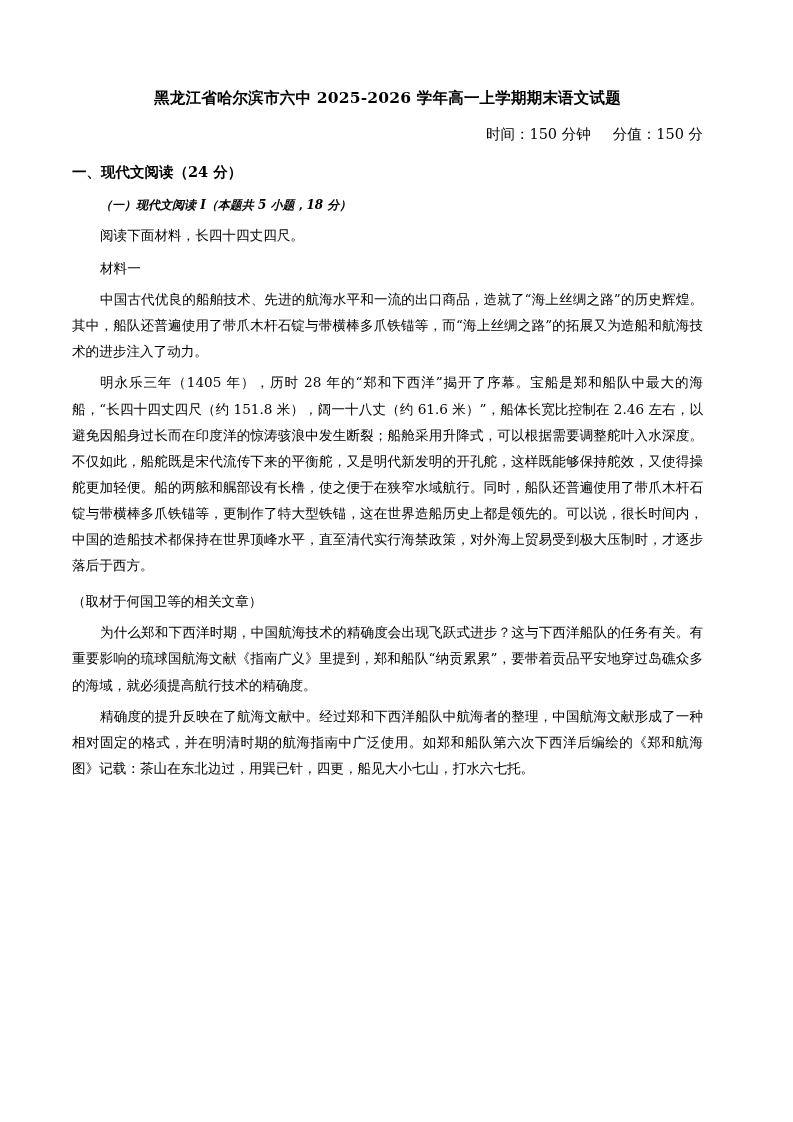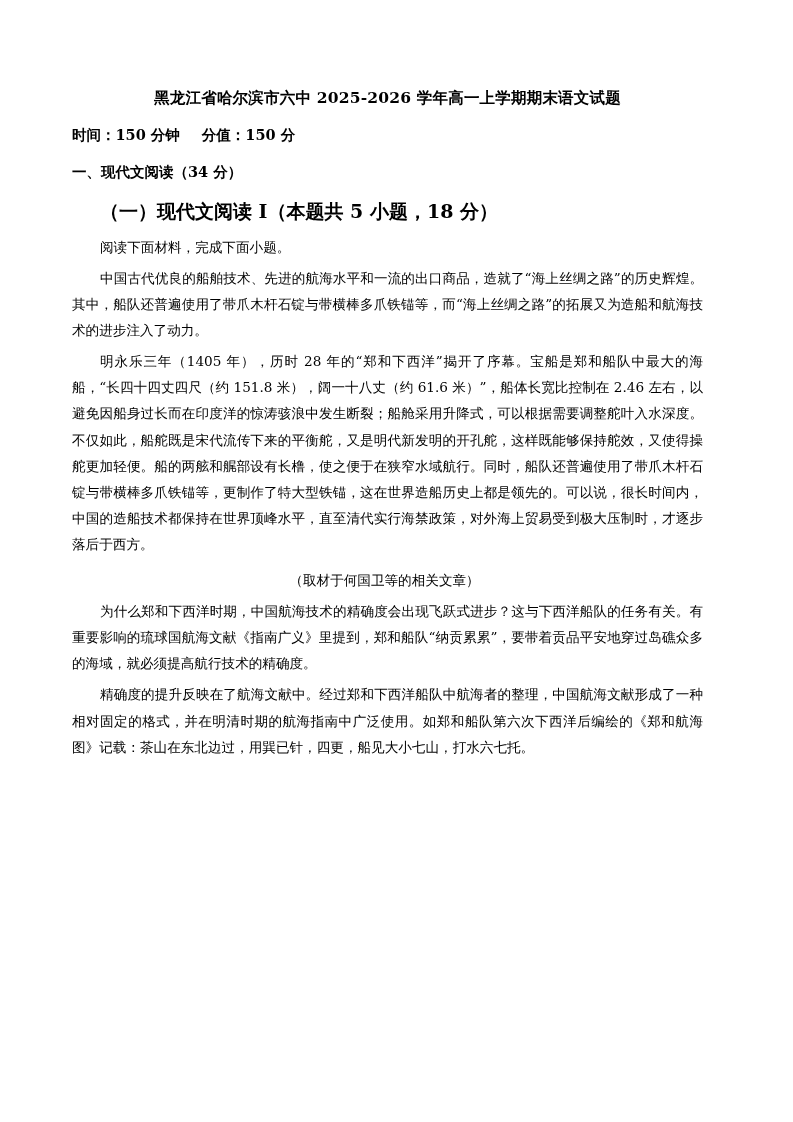--- a/index.html
+++ b/index.html
@@ -22,82 +22,84 @@
   }
   .doc-title {
     text-align: center;
     font-size: 15.5px;
     font-weight: bold;
     letter-spacing: 0.2px;
     margin: 8px 0 0 0;
     line-height: 1.6;
   }
   .doc-subtitle {
-    text-align: left;
+    text-align: right;
     font-size: 14.5px;
-    font-weight: bold;
+    font-weight: normal;
     margin: 12px 0 0 0;
     line-height: 1.6;
   }
   .doc-subtitle .gap {
     display: inline-block;
     width: 22px;
   }
   .section-heading {
     font-size: 14.5px;
     font-weight: bold;
     margin: 14px 0 0 0;
     line-height: 1.7;
   }
   .sub-heading {
-    font-size: 19px;
+    font-size: 12px;
     font-weight: bold;
     margin: 10px 0 0 0;
     line-height: 1.7;
     text-indent: 28px;
+    font-style: italic;
   }
   p.body-text {
     font-size: 13.6px;
     line-height: 1.92;
     margin: 5px 0 0 0;
     text-indent: 28px;
     text-align: justify;
     text-justify: inter-ideograph;
   }
   p.label-text {
     font-size: 13.6px;
     line-height: 1.92;
     margin: 7px 0 0 0;
     text-indent: 28px;
   }
   p.source-text {
     font-size: 13.6px;
     line-height: 1.92;
     margin: 10px 0 0 0;
-    text-align: center;
+    text-align: left;
     padding-right: 6px;
   }
 </style>
 </head>
 <body>
 
 <div class="page">
 
   <h1 class="doc-title">黑龙江省哈尔滨市六中 2025-2026 学年高一上学期期末语文试题</h1>
 
   <div class="doc-subtitle">
     <span>时间：150 分钟</span><span class="gap"></span><span>分值：150 分</span>
   </div>
 
-  <div class="section-heading">一、现代文阅读（34 分）</div>
+  <div class="section-heading">一、现代文阅读（24 分）</div>
 
   <div class="sub-heading">（一）现代文阅读 I（本题共 5 小题，18 分）</div>
 
-  <p class="label-text">阅读下面材料，完成下面小题。</p>
+  <p class="label-text">阅读下面材料，长四十四丈四尺。</p>
 
+  <p class="label-text">材料一</p>
 
   <p class="body-text">中国古代优良的船舶技术、先进的航海水平和一流的出口商品，造就了“海上丝绸之路”的历史辉煌。其中，船队还普遍使用了带爪木杆石锭与带横棒多爪铁锚等，而“海上丝绸之路”的拓展又为造船和航海技术的进步注入了动力。</p>
   <p class="body-text">明永乐三年（1405 年），历时 28 年的“郑和下西洋”揭开了序幕。宝船是郑和船队中最大的海船，“长四十四丈四尺（约 151.8 米），阔一十八丈（约 61.6 米）”，船体长宽比控制在 2.46 左右，以避免因船身过长而在印度洋的惊涛骇浪中发生断裂；船舱采用升降式，可以根据需要调整舵叶入水深度。不仅如此，船舵既是宋代流传下来的平衡舵，又是明代新发明的开孔舵，这样既能够保持舵效，又使得操舵更加轻便。船的两舷和艉部设有长橹，使之便于在狭窄水域航行。同时，船队还普遍使用了带爪木杆石锭与带横棒多爪铁锚等，更制作了特大型铁锚，这在世界造船历史上都是领先的。可以说，很长时间内，中国的造船技术都保持在世界顶峰水平，直至清代实行海禁政策，对外海上贸易受到极大压制时，才逐步落后于西方。</p>
 
   <p class="source-text">（取材于何国卫等的相关文章）</p>
 
 
   <p class="body-text">为什么郑和下西洋时期，中国航海技术的精确度会出现飞跃式进步？这与下西洋船队的任务有关。有重要影响的琉球国航海文献《指南广义》里提到，郑和船队“纳贡累累”，要带着贡品平安地穿过岛礁众多的海域，就必须提高航行技术的精确度。</p>
   <p class="body-text">精确度的提升反映在了航海文献中。经过郑和下西洋船队中航海者的整理，中国航海文献形成了一种相对固定的格式，并在明清时期的航海指南中广泛使用。如郑和船队第六次下西洋后编绘的《郑和航海图》记载：茶山在东北边过，用巽已针，四更，船见大小七山，打水六七托。</p>
 

